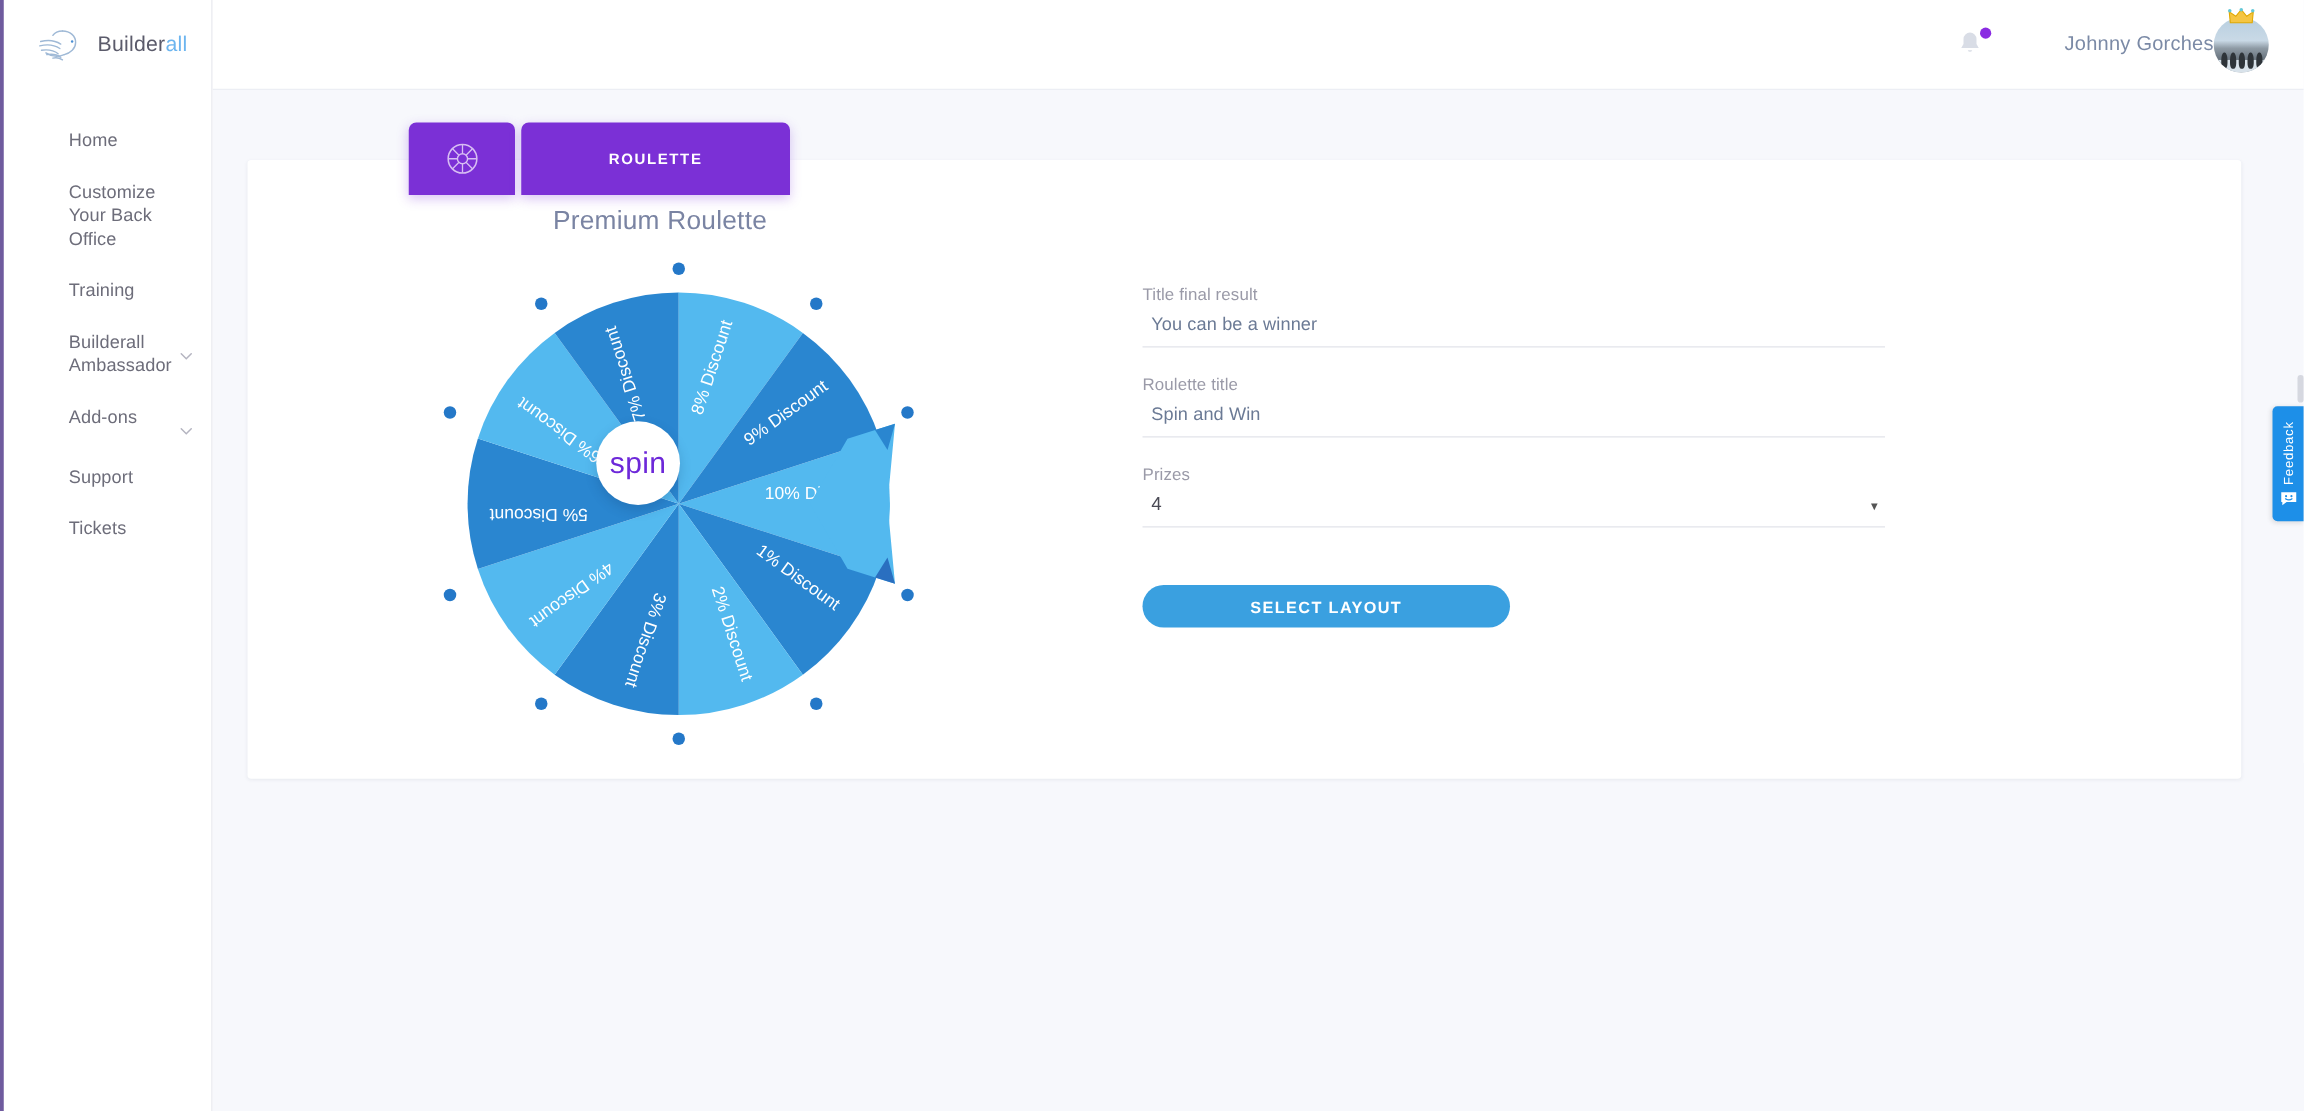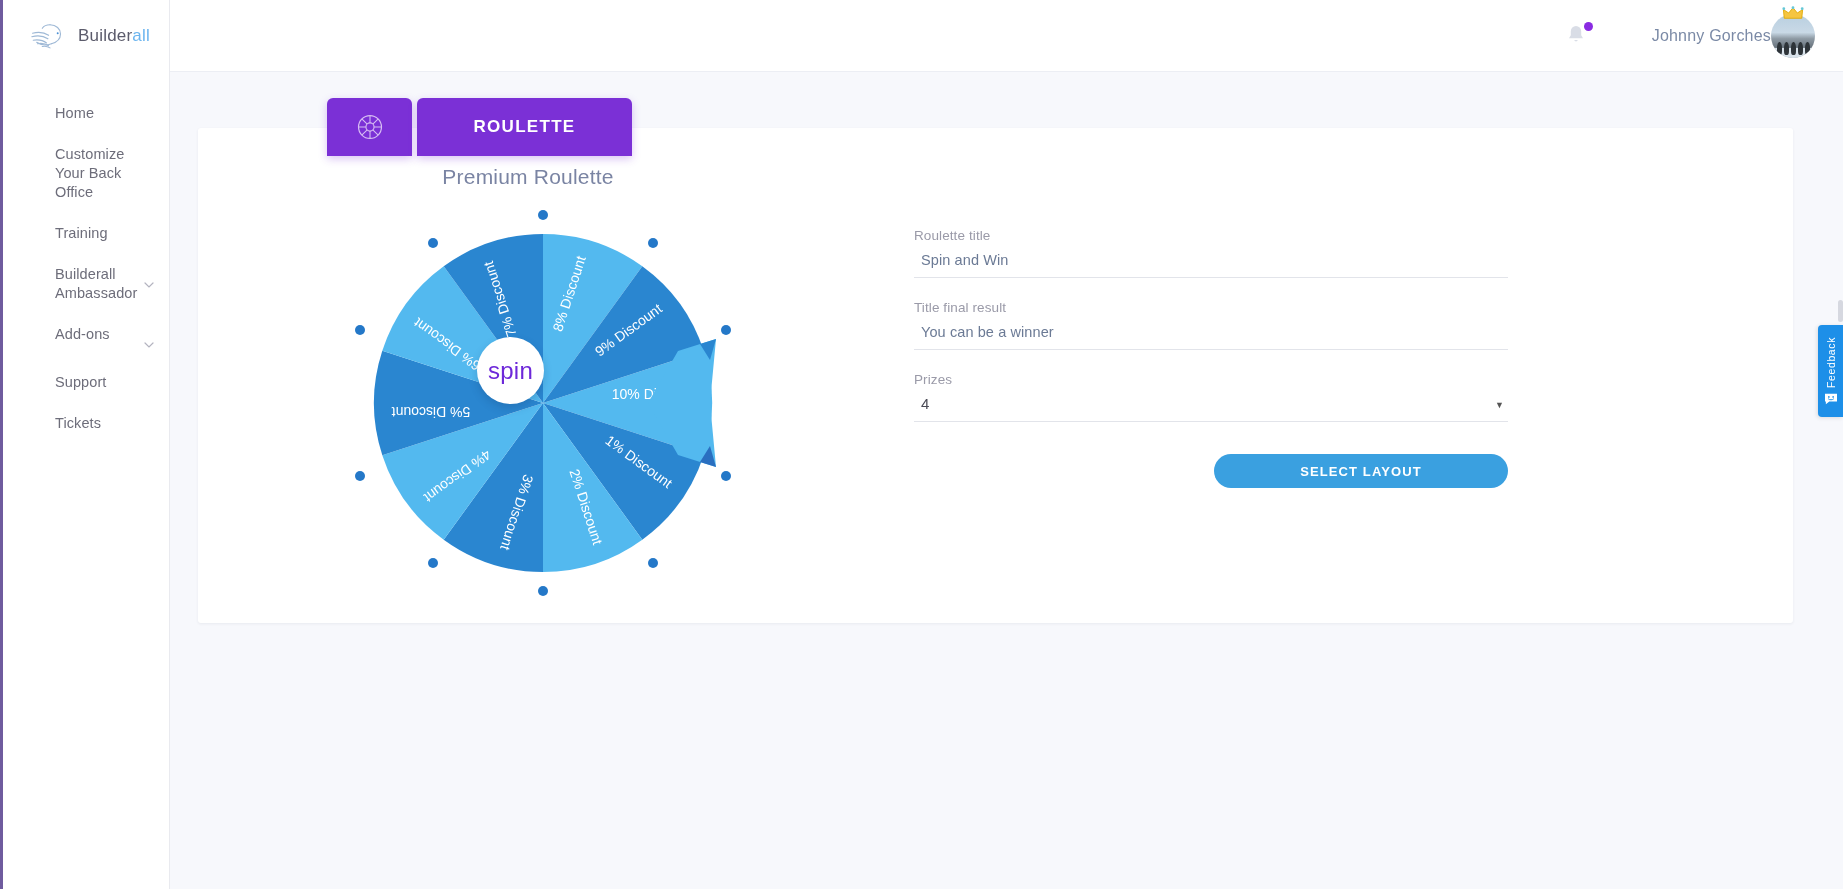--- a/index.html
+++ b/index.html
@@ -89,21 +89,21 @@
   }
   .tab {
     background: #7b30d6; border: none; cursor: pointer;
     border-radius: 6px 6px 0 0;
     box-shadow: 0 3px 9px rgba(123,48,214,.28);
     display: flex; align-items: center; justify-content: center;
     color: #fff;
   }
   .tab.icon-tab { width: 85px; height: 58px; }
   .tab.label-tab { width: 215px; height: 58px; }
-  .tab-label { font-size: 17px; font-weight: bold; letter-spacing: 1.3px; }
+  .tab-label { font-size: 12px; font-weight: bold; letter-spacing: 1.3px; }
 
   .card {
     position: absolute; top: 56px; left: 28px;
     width: 1595px; height: 495px;
     background: #ffffff;
     border-radius: 3px;
     box-shadow: 0 1px 3px rgba(40,50,80,.07);
     z-index: 2;
   }
   .card-title {
@@ -144,21 +144,21 @@
     width: 100%; border: none; border-bottom: 1px solid #e2e4ea;
     background: transparent; outline: none; appearance: none;
     font-family: "Liberation Sans", sans-serif;
     font-size: 15px; color: #4a4a55;
     padding: 0 18px 9px 7px; cursor: pointer;
   }
   .select-caret {
     position: absolute; right: 4px; bottom: 12px;
     font-size: 9px; color: #555; pointer-events: none;
   }
-  .btn-row { margin-top: 32px; display: flex; justify-content: flex-end; }
+  .btn-row { margin-top: 46px; display: flex; justify-content: flex-start; }
   .select-layout-btn {
     width: 294px; height: 34px; border: none; cursor: pointer;
     border-radius: 17px; background: #3aa0e0; color: #fff;
     font-family: "Liberation Sans", sans-serif;
     font-size: 13px; font-weight: bold; letter-spacing: 1.1px;
   }
 
   
   .feedback {
     position: absolute; right: 0; top: 325px;
@@ -363,26 +363,26 @@
               <path d="M368 259 L352 254 L362 238 Z" fill="#2a6fc0"></path>
             </g>
           </svg>
           <div class="hub">
             <span class="hub-text">spin</span>
           </div>
         </div>
 
         <div class="form">
           <div class="field">
+            <label class="field-label">Title final result</label>
+            <input class="field-input" type="text" value="You can be a winner" style="">
+          </div>
+          <div class="field">
             <label class="field-label">Roulette title</label>
             <input class="field-input" type="text" value="Spin and Win" style="">
-          </div>
-          <div class="field">
-            <label class="field-label">Title final result</label>
-            <input class="field-input" type="text" value="You can be a winner" style="">
           </div>
           <div class="field">
             <label class="field-label">Prizes</label>
             <div class="select-wrap">
               <select class="field-select"><option value="2">2</option><option value="3">3</option><option value="4" selected="">4</option><option value="5">5</option><option value="6">6</option><option value="7">7</option><option value="8">8</option><option value="9">9</option><option value="10">10</option></select>
               <span class="select-caret">▼</span>
             </div>
           </div>
           <div class="btn-row">
             <button class="select-layout-btn">SELECT LAYOUT</button>

